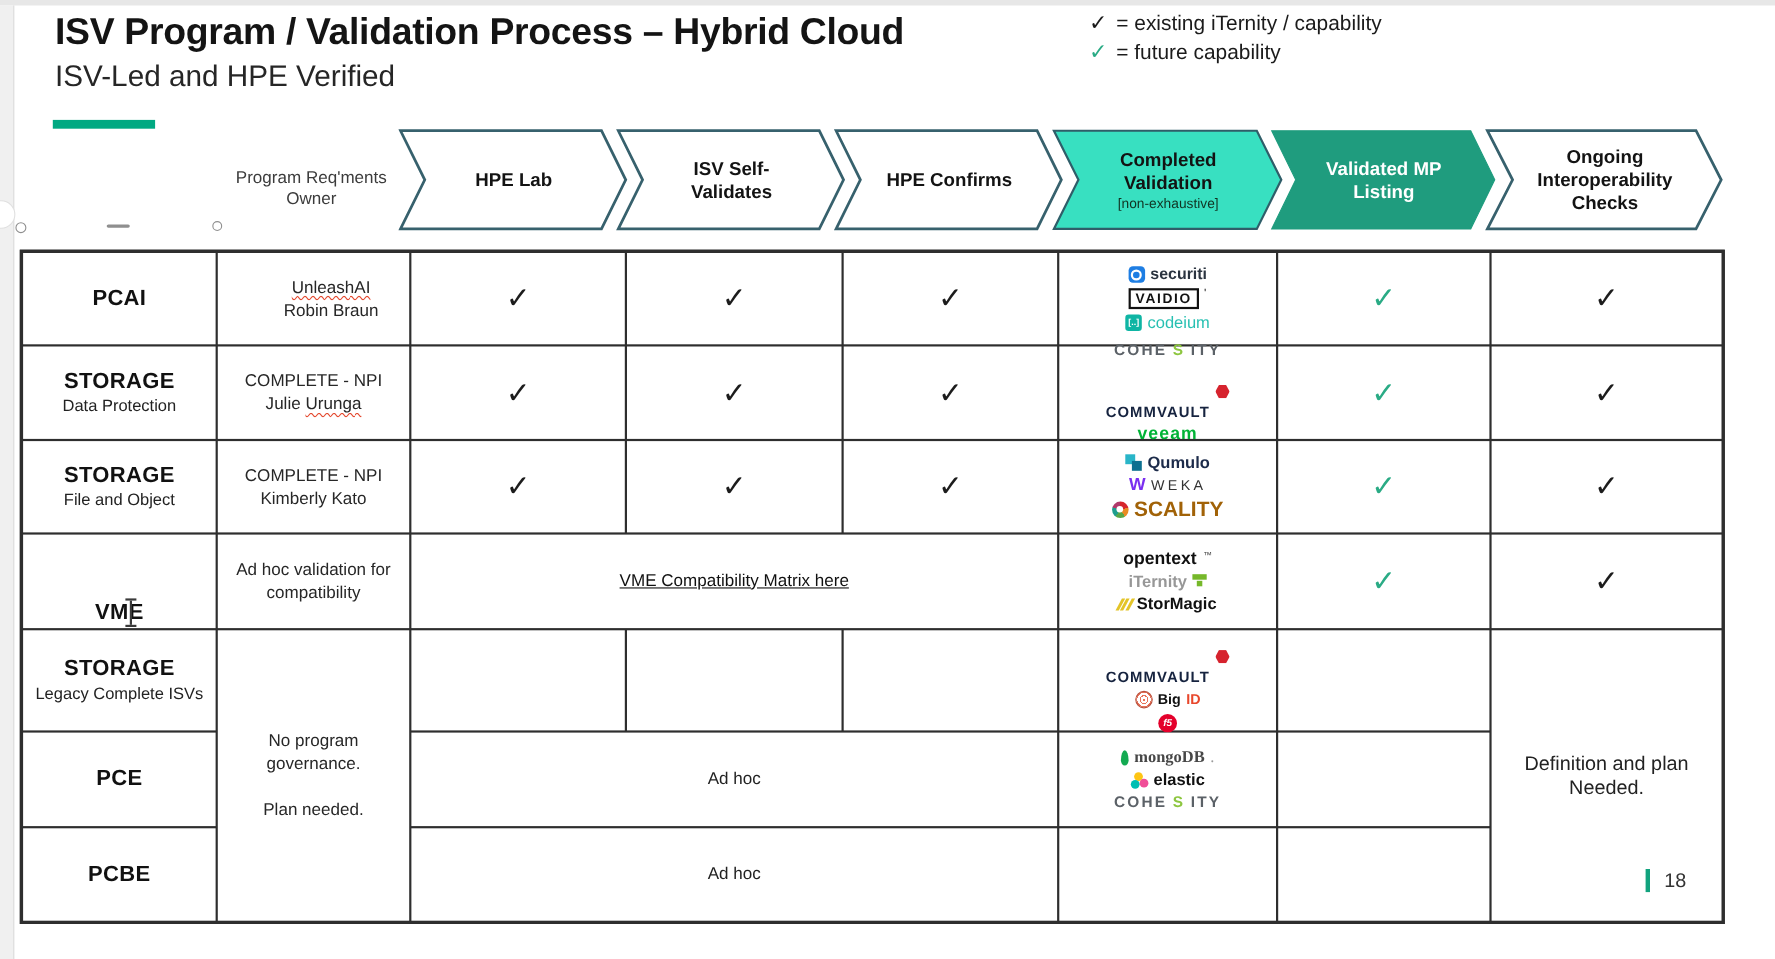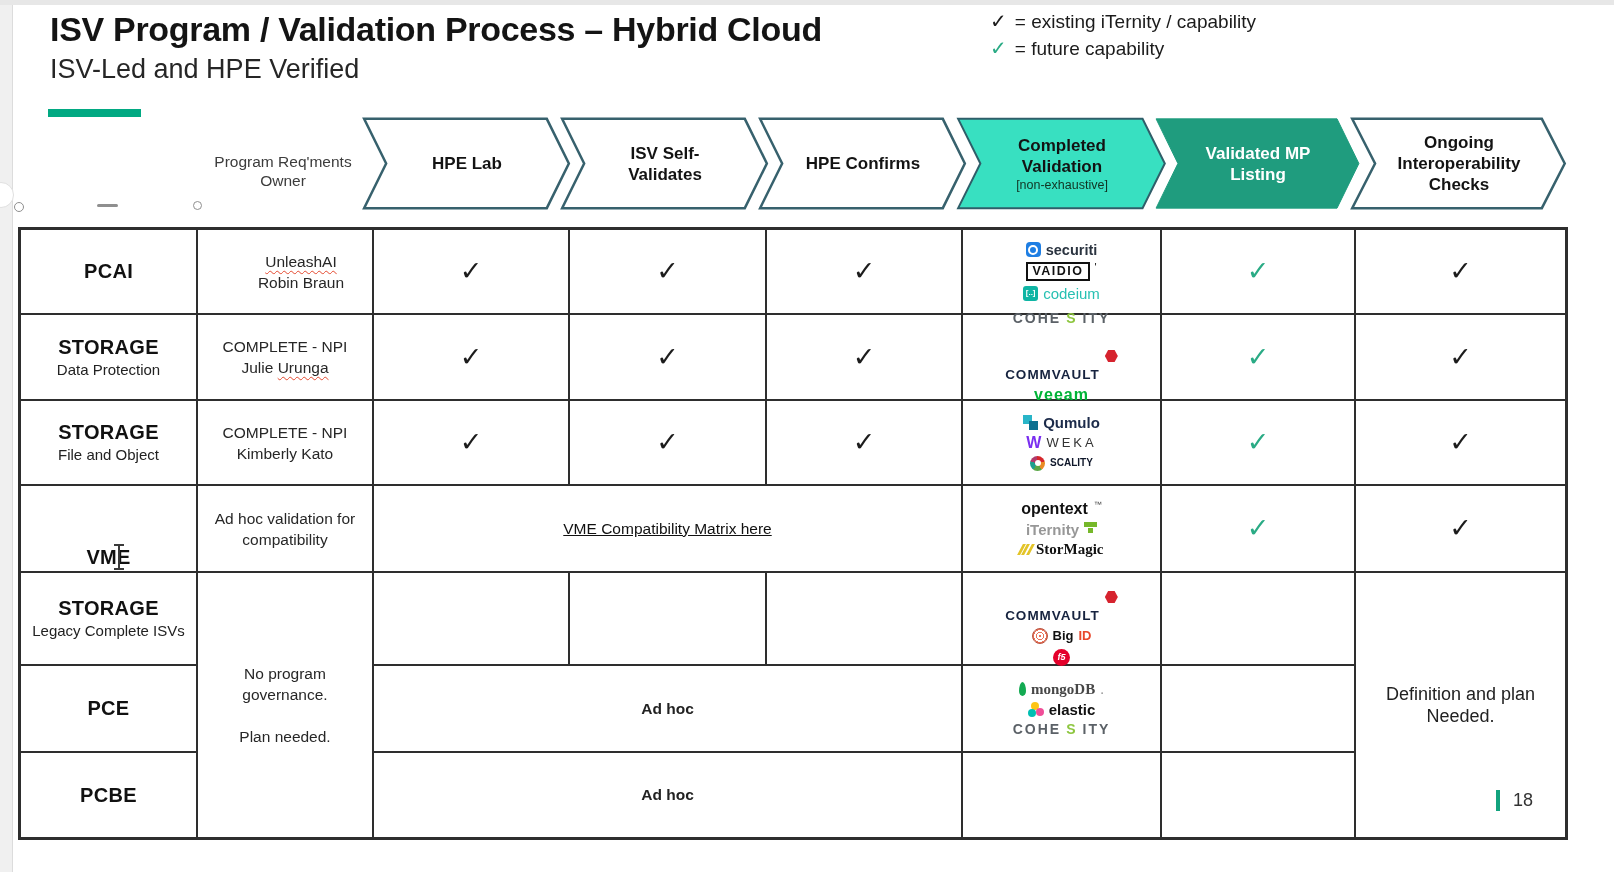--- a/index.html
+++ b/index.html
@@ -45,21 +45,21 @@
     text-align:center;padding:2px 6px;box-sizing:border-box;position:relative;}
   .cat{font-size:20px;font-weight:800;letter-spacing:.3px;color:#111;}
   .cat-sub{font-size:15px;font-weight:400;color:#222;margin-top:2px;line-height:18px;}
   .owner-txt{font-size:15.5px;color:#272727;line-height:21px;}
   .squiggle{text-decoration:underline;text-decoration-style:wavy;text-decoration-color:#e4492f;
     text-decoration-thickness:1px;text-underline-offset:3px;}
   .chk{font-size:27px;line-height:27px;}
   .chk.black{color:#1c1c1c;}
   .chk.green{color:#2aab85;}
   .link{font-size:15.5px;color:#111;text-decoration:underline;cursor:pointer;}
-  .adhoc-txt{font-size:15.5px;color:#222;font-weight:bold;}
+  .adhoc-txt{font-size:15.5px;color:#222;}
   .big-note{font-size:18px;color:#222;line-height:22px;}
   
   .pageno{position:absolute;right:32px;bottom:26px;display:flex;align-items:center;gap:13px;}
   .pageno-bar{width:4px;height:21px;background:#12a37e;}
   .pageno-num{font-size:18px;color:#333;}
   
   .logos{gap:5px;padding:6px 4px;}
   .logo{display:flex;align-items:center;justify-content:center;gap:5px;line-height:1;}
   
   .ic-securiti{width:15px;height:15px;background:#1e7ee3;border-radius:4px;display:flex;align-items:center;justify-content:center;}
@@ -88,34 +88,34 @@
   .ic-qumulo i:last-child{right:0;bottom:0;background:#0d7090;}
   .t-qumulo{font-size:15px;font-weight:800;color:#1c2b4a;}
   
   .ic-weka{font-size:16px;font-weight:800;color:#7a2ff0;}
   .t-weka{font-size:13px;font-weight:500;letter-spacing:3px;color:#333;}
   
   .ic-scality{width:15px;height:15px;border-radius:50%;
     background:conic-gradient(#d6262b 0 20%,#e98b23 20% 40%,#5aa646 40% 60%,#1e9e8d 60% 80%,#b03a6b 80% 100%);
     display:flex;align-items:center;justify-content:center;}
   .ic-scality i{display:block;width:6px;height:6px;background:#fff;border-radius:50%;}
-  .t-scality{font-size:10px;font-weight:800;color:#0f172a;}
+  .t-scality{font-size:19px;font-weight:800;color:#a16207;}
   
   .t-opentext{font-size:16px;font-weight:800;color:#111;}
   .tm{font-size:8px;color:#444;align-self:flex-start;margin-left:1px;}
   
   .t-iternity{font-size:15px;font-weight:600;color:#979797;}
   .ic-iternity{width:13px;height:12px;position:relative;align-self:flex-start;}
   .ic-iternity i{position:absolute;display:block;background:#76b82a;}
   .ic-iternity i:first-child{left:0;top:0;width:13px;height:5px;}
   .ic-iternity i:last-child{left:4px;top:6px;width:5px;height:5px;}
   
   .ic-stormagic{display:flex;gap:2px;}
   .ic-stormagic i{display:block;width:2.5px;height:11px;background:#e3c428;transform:skewX(-28deg);}
-  .t-stormagic{font-size:15px;font-weight:800;color:#111;font-family:Liberation Serif, serif;}
+  .t-stormagic{font-size:15px;font-weight:800;color:#111;}
   
   .ic-bigid{width:14px;height:14px;border-radius:50%;
     background:repeating-radial-gradient(circle at center,#e8735a 0,#e8735a 1px,#ffffff 1px,#ffffff 3px);
     border:1px solid #b9503c;}
   .t-bigid-big{font-size:13px;font-weight:700;color:#111;}
   .t-bigid-id{font-size:13px;font-weight:700;color:#e8472b;}
   
   .ic-f5{width:17px;height:17px;border-radius:50%;background:#e4002b;color:#fff;font-size:9px;font-weight:800;
     font-style:italic;display:flex;align-items:center;justify-content:center;}
   

